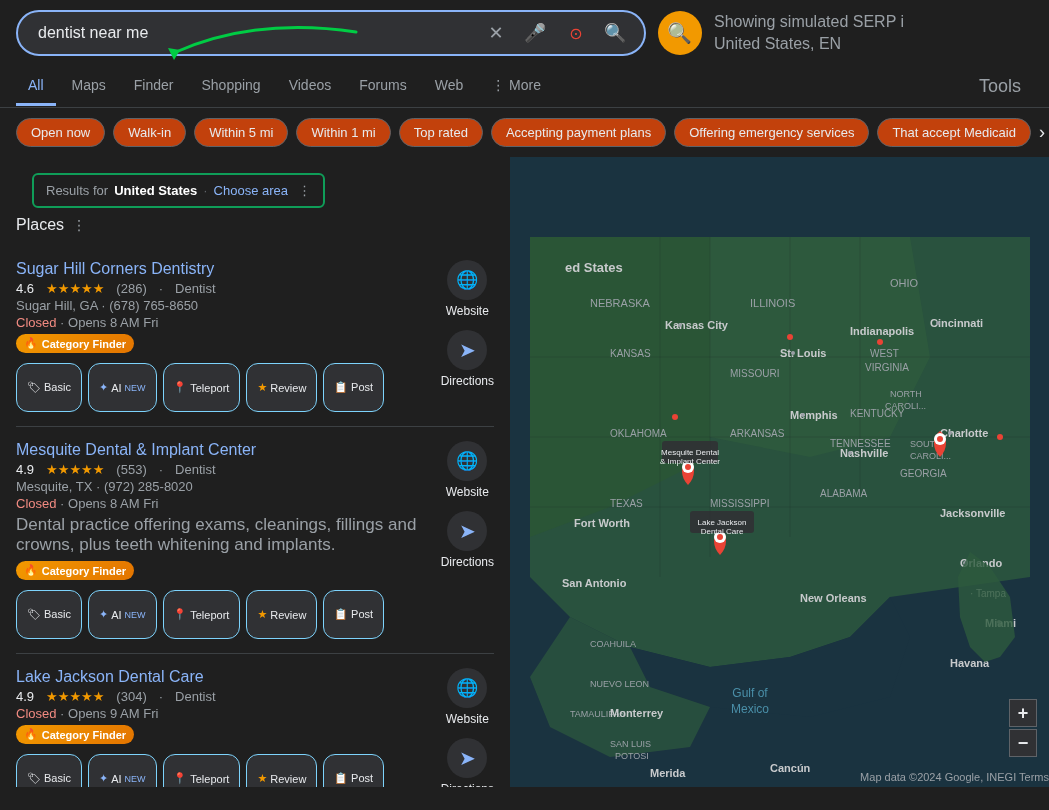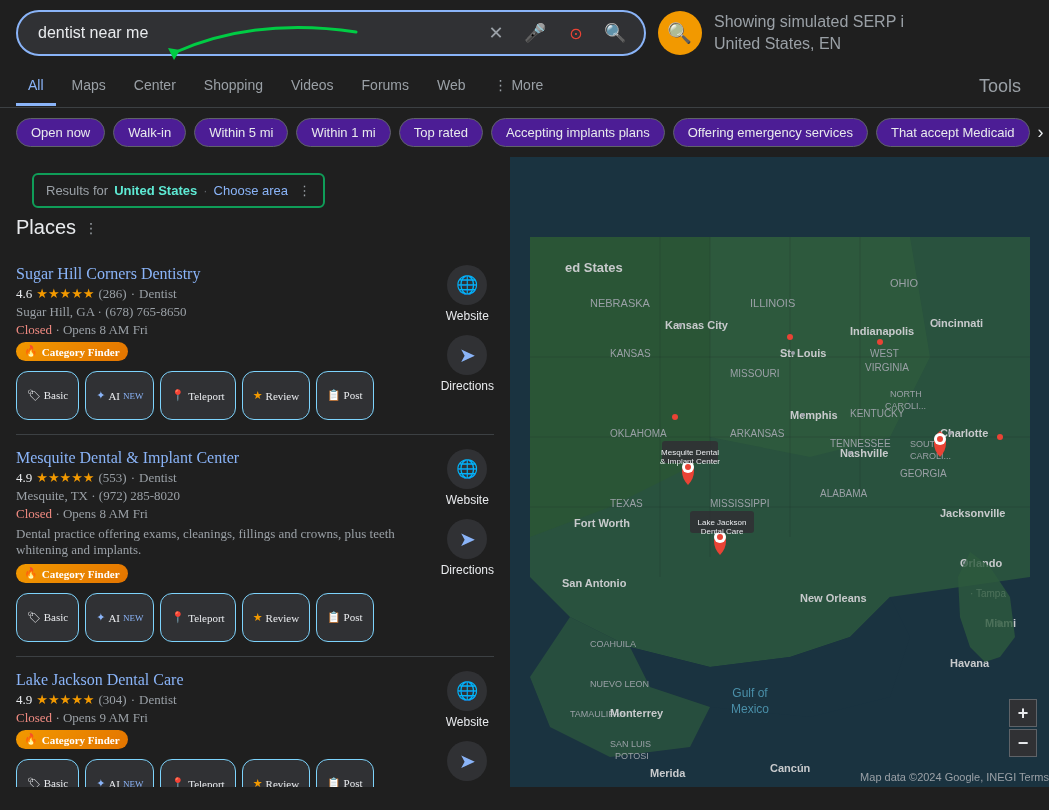--- a/index.html
+++ b/index.html
@@ -109,21 +109,21 @@
 
     
     .filter-row {
       display: flex;
       align-items: center;
       padding: 10px 16px;
       gap: 8px;
       overflow: hidden;
     }
     .chip {
-      background: #4c1d95;
+      background: #c2410c;
       border: 1px solid #5f6368;
       border-radius: 20px;
       padding: 6px 14px;
       font-size: 13px;
       color: #e8eaed;
       cursor: pointer;
       white-space: nowrap;
       flex-shrink: 0;
     }
     .filter-arrow {
@@ -141,21 +141,21 @@
       border: 2px solid #0f9d58;
       border-radius: 6px;
       padding: 8px 12px;
       display: flex;
       align-items: center;
       gap: 6px;
       font-size: 13px;
       width: fit-content;
     }
     .location-bar .results-text { color: #9aa0a6; }
-    .location-bar .bold { color: #5eead4; font-weight: bold; }
+    .location-bar .bold { color: #ffffff; font-weight: bold; }
     .location-bar .choose-area { color: #8ab4f8; cursor: pointer; }
     .location-bar .three-dots { color: #9aa0a6; cursor: pointer; margin-left: 4px; }
 
     
     .main-layout {
       display: flex;
       height: calc(810px - 180px);
     }
 
     
@@ -165,58 +165,58 @@
       padding: 8px 16px;
       flex-shrink: 0;
     }
     .places-header {
       display: flex;
       align-items: center;
       gap: 8px;
       margin-bottom: 12px;
     }
     .places-title {
-      font-size: 20px;
+      font-size: 16px;
       font-weight: 400;
       color: #e8eaed;
     }
 
     
     .place-card {
       border-bottom: 1px solid #3c4043;
       padding: 14px 0;
     }
     .place-card-inner {
       display: flex;
       justify-content: space-between;
       align-items: flex-start;
     }
-    .place-info { flex: 1; font-family: Liberation Serif, serif; }
+    .place-info { flex: 1; }
     .place-name {
       font-size: 16px;
       color: #8ab4f8;
       cursor: pointer;
       font-weight: 500;
       margin-bottom: 3px;
     }
     .place-rating {
       display: flex;
       align-items: center;
-      gap: 4px;
+      gap: 12px;
       font-size: 13px;
       color: #e8eaed;
       margin-bottom: 2px;
     }
     .stars { color: #f29900; font-size: 13px; }
     .rating-count { color: #9aa0a6; }
     .place-address { font-size: 13px; color: #9aa0a6; margin-bottom: 2px; }
     .place-status { font-size: 13px; margin-bottom: 4px; }
     .status-closed { color: #f28b82; }
     .status-open-time { color: #9aa0a6; }
-    .place-desc { font-size: 13px; color: #9aa0a6; margin-bottom: 6px; }
+    .place-desc { font-size: 17px; color: #9aa0a6; margin-bottom: 6px; }
 
     
     .place-actions {
       display: flex;
       flex-direction: column;
       align-items: center;
       gap: 12px;
       margin-left: 12px;
     }
     .action-btn {
@@ -383,36 +383,36 @@
   </button>
   <div class="serp-info">
     <div>Showing simulated SERP i</div>
     <div>United States, EN</div>
   </div>
 </div>
 
 <div class="nav-tabs">
   <div class="nav-tab active">All</div>
   <div class="nav-tab">Maps</div>
-  <div class="nav-tab">Center</div>
+  <div class="nav-tab">Finder</div>
   <div class="nav-tab">Shopping</div>
   <div class="nav-tab">Videos</div>
   <div class="nav-tab">Forums</div>
   <div class="nav-tab">Web</div>
   <div class="nav-tab">⋮ More</div>
   <div class="tools-btn">Tools</div>
 </div>
 
 <div class="filter-row">
   <div class="chip">Open now</div>
   <div class="chip">Walk-in</div>
   <div class="chip">Within 5 mi</div>
   <div class="chip">Within 1 mi</div>
   <div class="chip">Top rated</div>
-  <div class="chip">Accepting implants plans</div>
+  <div class="chip">Accepting payment plans</div>
   <div class="chip">Offering emergency services</div>
   <div class="chip">That accept Medicaid</div>
   <div class="filter-arrow">›</div>
 </div>
 
 <div class="main-layout">
 
   <div class="places-panel">
 
     <div class="location-bar">

